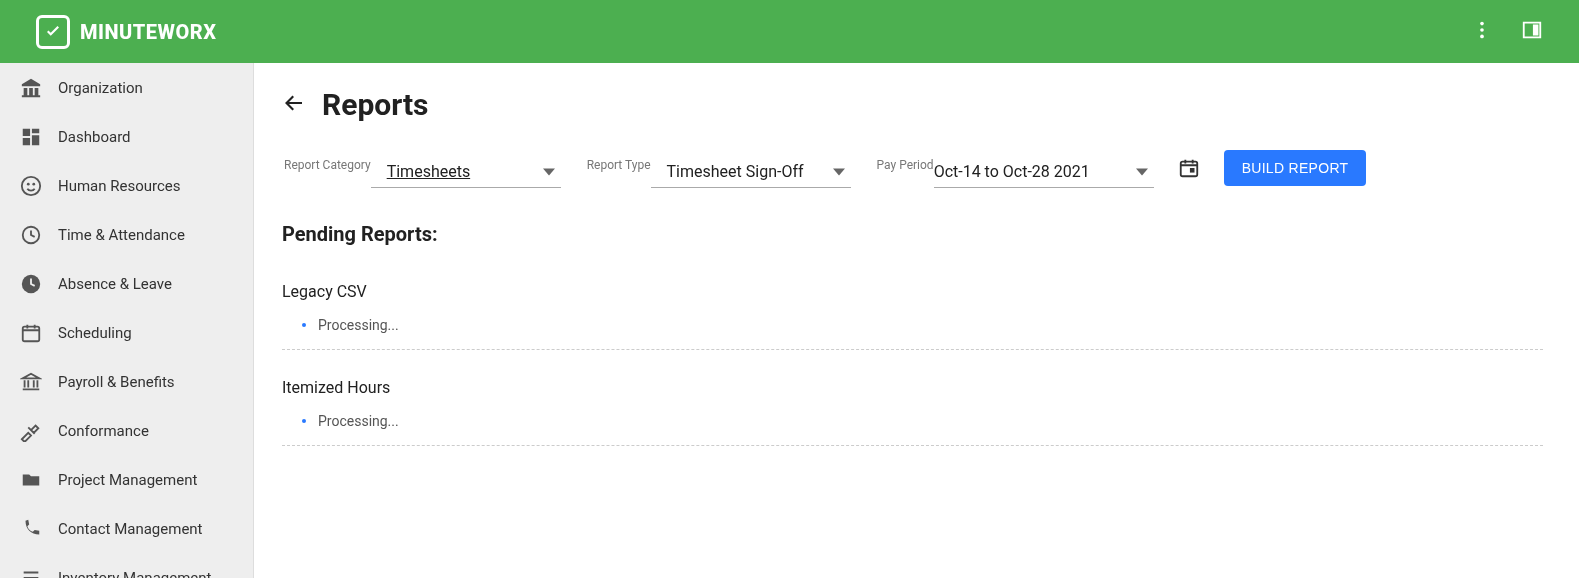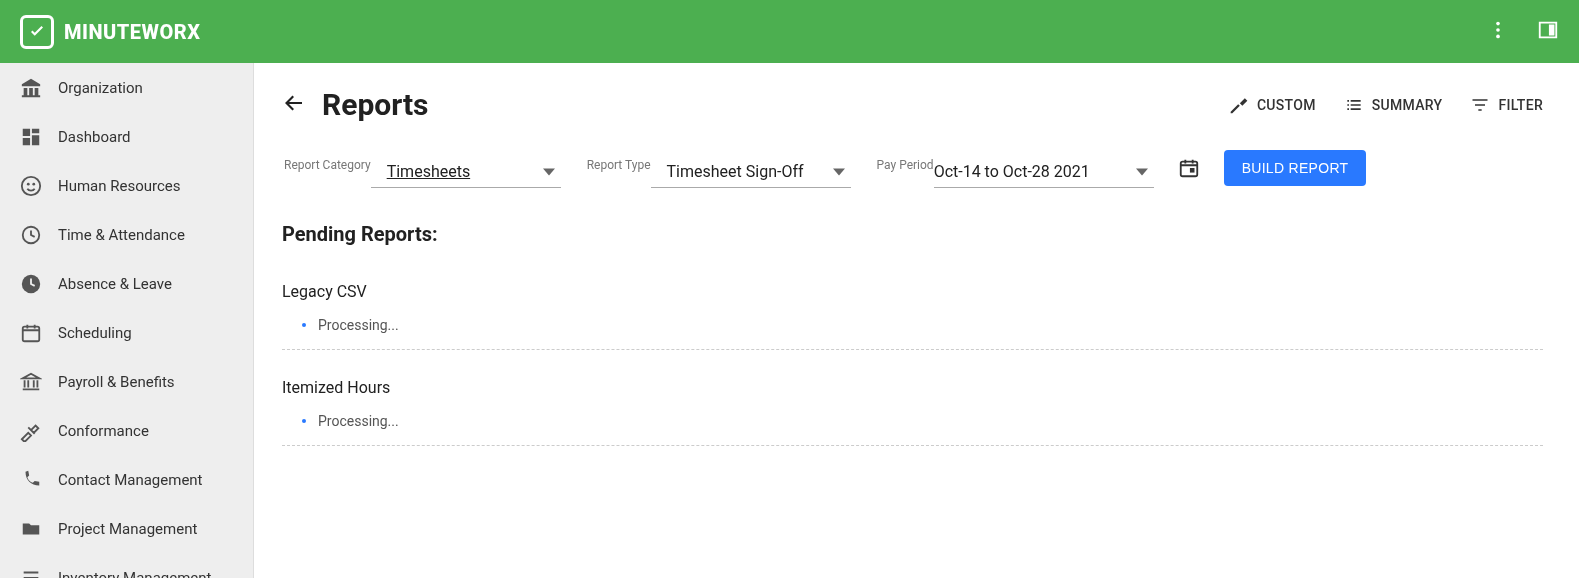--- a/index.html
+++ b/index.html
@@ -9,21 +9,21 @@
   color: #212121;
   font-size: 14px;
   overflow: hidden;
 }
 .app { display: flex; flex-direction: column; height: 578px; width: 1579px; }
 .topbar {
   height: 63px;
   background: #4caf50;
   display: flex;
   align-items: center;
-  padding: 0 20px;
+  padding: 0 36px;
   color: #fff;
 }
 .logo { display: flex; align-items: center; gap: 10px; }
 .logo-icon {
   width: 34px; height: 34px;
   border: 3px solid #fff;
   border-radius: 6px;
   display: flex; align-items: center; justify-content: center;
 }
 .logo-icon svg { width: 18px; height: 18px; }
@@ -197,67 +197,47 @@
         <span>Payroll &amp; Benefits</span>
       </div>
       <div class="sidebar-item">
         <svg viewBox="0 0 24 24">
             <path d="M2 21l7-7 3 3-7 7zM12 11l5-5 3 3-5 5zM9 8l7 7" stroke="#555" stroke-width="2" fill="none"></path>
           </svg>
         <span>Conformance</span>
       </div>
       <div class="sidebar-item">
         <svg viewBox="0 0 24 24">
+            <path d="M3 6h7l2 2h9v10H3z"></path>
+          </svg>
+        <span>Project Management</span>
+      </div>
+      <div class="sidebar-item">
+        <svg viewBox="0 0 24 24">
             <path d="M6 3c0 9 6 15 15 15v-4l-5-1-2 2c-3-1-5-3-6-6l2-2-1-5z"></path>
           </svg>
         <span>Contact Management</span>
-      </div>
-      <div class="sidebar-item">
-        <svg viewBox="0 0 24 24">
-            <path d="M3 6h7l2 2h9v10H3z"></path>
-          </svg>
-        <span>Project Management</span>
       </div>
       <div class="sidebar-item">
         <svg viewBox="0 0 24 24">
             <path d="M4 6h16M4 12h16M4 18h16" stroke="#555" stroke-width="2"></path>
           </svg>
         <span>Inventory Management</span>
       </div>
     </div>
 
     <div class="main">
       <div class="header-row">
         <span class="back-btn">
           <svg viewBox="0 0 24 24">
               <path d="M20 11H7l5-5-1.5-1.5L3 12l7.5 7.5L12 18l-5-5h13z"></path>
             </svg>
         </span>
         <h1 class="page-title">Reports</h1>
         <div class="header-spacer"></div>
-        <div class="header-actions">
-          <div class="hdr-action">
-            <svg viewBox="0 0 24 24">
-                <path d="M22 7l-3-3-6 6 3 3zM13 13l-9 9H2v-2l9-9z"></path>
-              </svg>
-            <span>CUSTOM</span>
-          </div>
-          <div class="hdr-action">
-            <svg viewBox="0 0 24 24">
-                <path d="M4 6h2v2H4zM8 6h12v2H8zM4 11h2v2H4zM8 11h12v2H8zM4 16h2v2H4zM8 16h12v2H8z"></path>
-              </svg>
-            <span>SUMMARY</span>
-          </div>
-          <div class="hdr-action">
-            <svg viewBox="0 0 24 24">
-                <path d="M3 5h18v2H3zM6 11h12v2H6zM10 17h4v2h-4z"></path>
-              </svg>
-            <span>FILTER</span>
-          </div>
-        </div>
       </div>
 
       <div class="filters-row">
         <div class="filter-field">
           <span class="filter-label">Report Category</span>
           <div class="select w190">
             <span>Timesheets</span>
             <svg viewBox="0 0 10 6">
                 <path d="M0 0l5 6 5-6z"></path>
               </svg>

